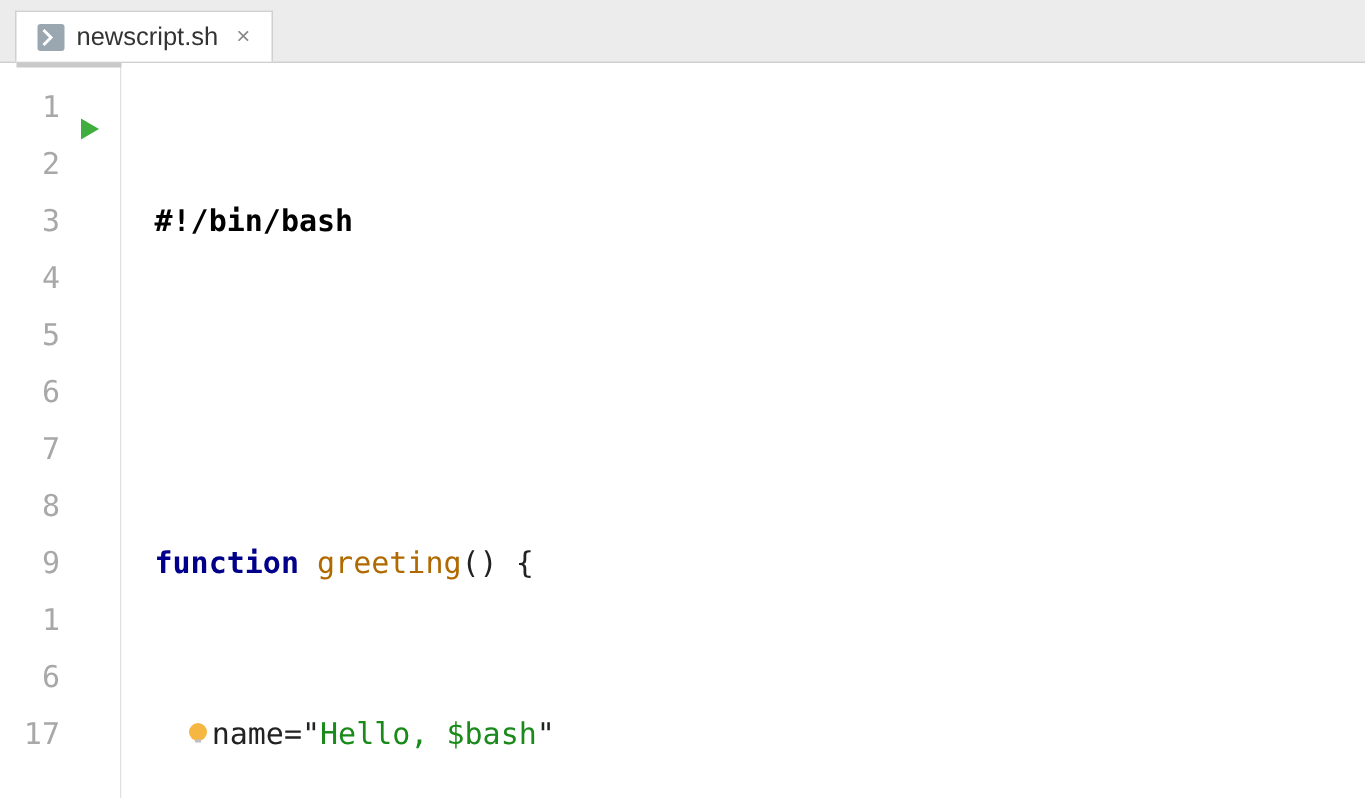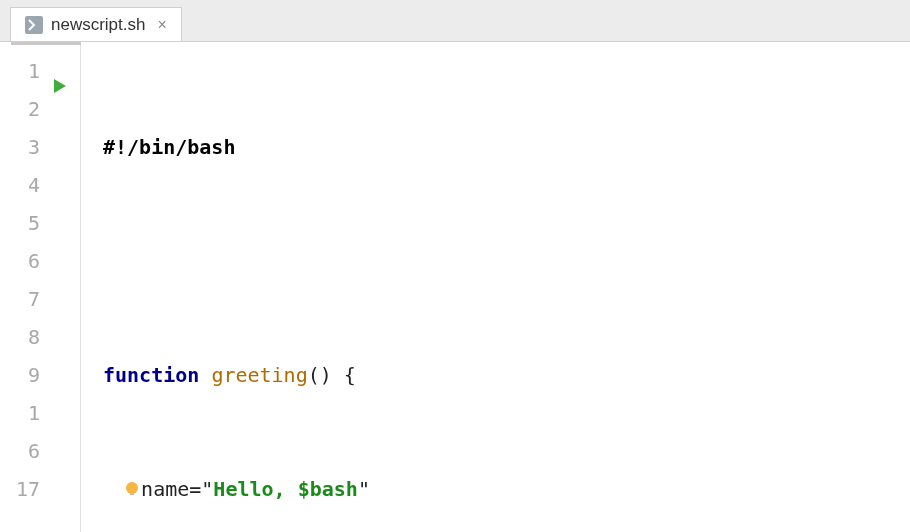--- a/index.html
+++ b/index.html
@@ -94,21 +94,21 @@
   }
   .code-line {
     height: 38px;
     display: block;
     position: relative;
   }
   
   .tk-shebang { color: #000; font-weight: 700; }
   .tk-kw { color: #00008b; font-weight: 700; }
   .tk-fn { color: #b06a00; }
-  .tk-str { color: #1a8a1a; font-weight: 700; }
+  .tk-str { color: #1a8a1a; font-weight: 400; }
   .tk-plain { color: #222; }
   .bulb {
     display: inline-block;
     vertical-align: -2px;
     margin-right: 0;
     margin-left: -4px;
   }
 </style>
 </head>
 <body>

